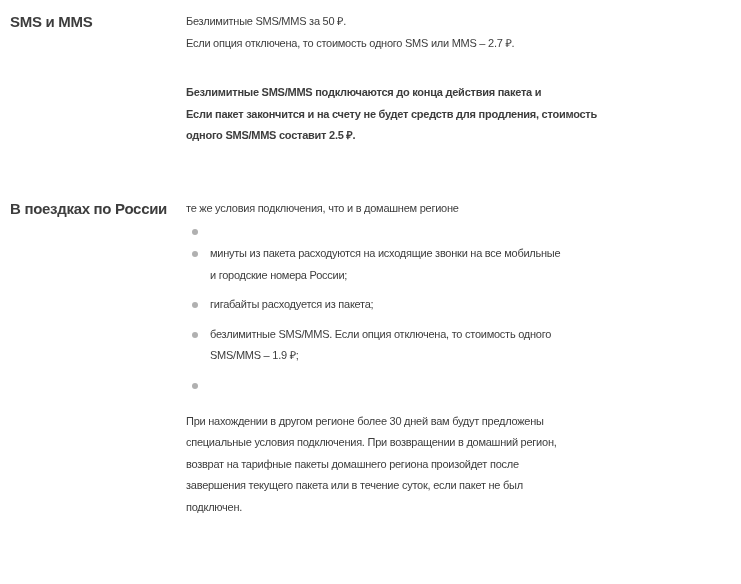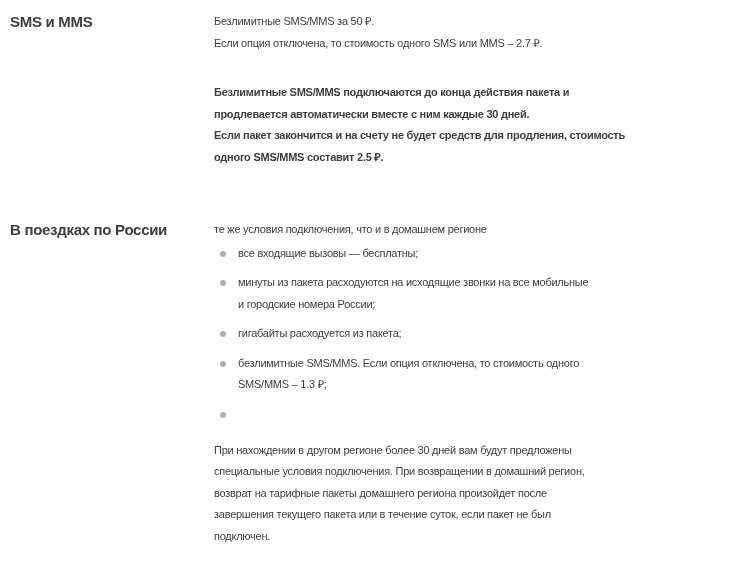--- a/index.html
+++ b/index.html
@@ -13,21 +13,20 @@
     width:741px; height:584px;
     background:var(--bg);
     color:var(--text-color);
     font-family:"Liberation Sans", sans-serif;
     overflow:hidden;
   }
   .page{ padding:11px 10px 0 10px; }
   .section{
     display:grid;
     grid-template-columns:176px 1fr;
-    gap:28px;
   }
   .section.travel{ margin-top:51px; }
   .label{
     font-weight:700;
     font-size:15px;
     line-height:21.5px;
     letter-spacing:-0.3px;
     padding-right:8px;
   }
   .content{
@@ -57,59 +56,55 @@
 
   <div class="section">
     <div class="label">SMS и MMS</div>
     <div class="content">
       <div class="para">
         <div class="line">Безлимитные SMS/MMS за 50 ₽.</div>
         <div class="line">Если опция отключена, то стоимость одного SMS или MMS – 2.7 ₽.</div>
       </div>
       <div class="para gap-top">
         <div class="line">Безлимитные SMS/MMS подключаются до конца действия пакета и</div>
-        <div class="line">продлевается автоматически вместе с ним каждые 30 дней.</div>
         <div class="line">Если пакет закончится и на счету не будет средств для продления, стоимость</div>
         <div class="line">одного SMS/MMS составит 2.5 ₽.</div>
       </div>
     </div>
   </div>
 
   <div class="section travel">
     <div class="label">В поездках по России</div>
     <div class="content">
       <div class="para">
         <div class="line">те же условия подключения, что и в домашнем регионе</div>
       </div>
 
       <div class="bullet-list">
         <div class="bullet">
           <span class="bullet-dot"></span>
-          <div class="bullet-text">
-            <div class="line">все входящие вызовы — бесплатны;</div>
-          </div>
         </div>
         <div class="bullet">
           <span class="bullet-dot"></span>
           <div class="bullet-text">
             <div class="line">минуты из пакета расходуются на исходящие звонки на все мобильные</div>
             <div class="line">и городские номера России;</div>
           </div>
         </div>
         <div class="bullet">
           <span class="bullet-dot"></span>
           <div class="bullet-text">
             <div class="line">гигабайты расходуется из пакета;</div>
           </div>
         </div>
         <div class="bullet">
           <span class="bullet-dot"></span>
           <div class="bullet-text">
             <div class="line">безлимитные SMS/MMS. Если опция отключена, то стоимость одного</div>
-            <div class="line">SMS/MMS – 1.3 ₽;</div>
+            <div class="line">SMS/MMS – 1.9 ₽;</div>
           </div>
         </div>
         <div class="bullet">
           <span class="bullet-dot"></span>
         </div>
       </div>
 
       <div class="para closing">
         <div class="line">При нахождении в другом регионе более 30 дней вам будут предложены</div>
         <div class="line">специальные условия подключения. При возвращении в домашний регион,</div>

